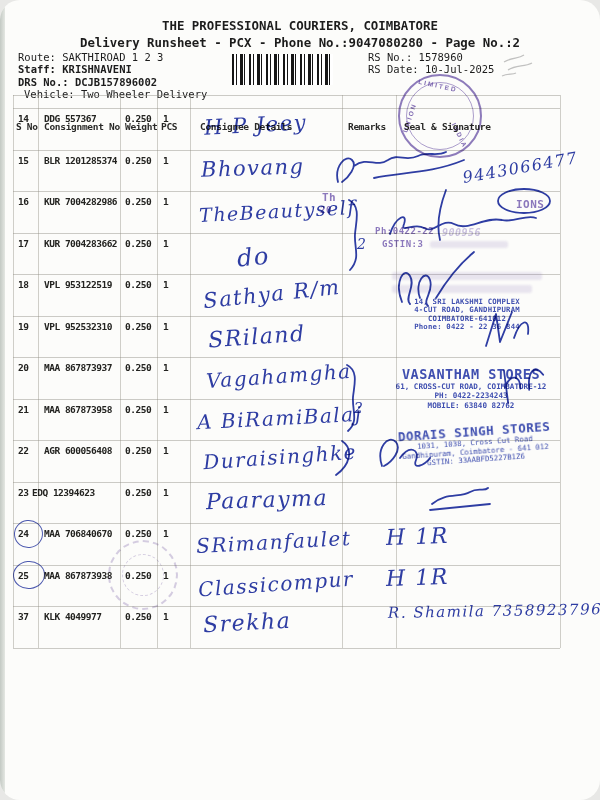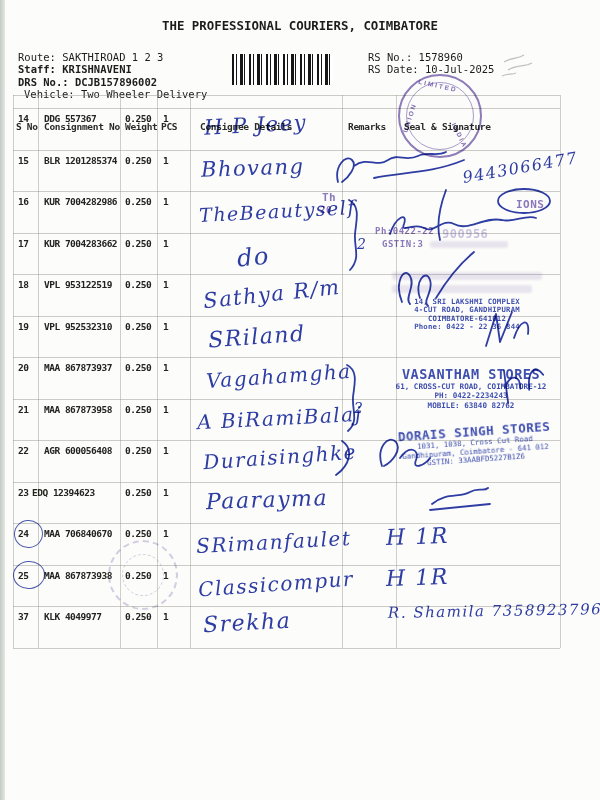--- a/index.html
+++ b/index.html
@@ -1,17 +1,17 @@
 <!DOCTYPE html>
 <html><head>
 <meta charset="utf-8">
 <style>
   html,body{margin:0;padding:0;width:600px;height:800px;background:#e8e8e6;}
   #page{position:relative;width:600px;height:800px;background:#fcfcfa;overflow:hidden;
-        font-family:"DejaVu Sans Mono",monospace;color:#1c1c1c;}
+        font-family:"DejaVu Sans Mono",monospace;color:#1c1c1c;border-radius:20px;}
   .abs{position:absolute;}
   .b{font-weight:bold;}
   .ctr{left:0;width:600px;text-align:center;}
   
   .hcell{font-size:9.5px;font-weight:bold;letter-spacing:-0.3px;color:#2a2a28;white-space:nowrap;margin-top:24px;}
   .pcell{font-size:9.5px;font-weight:bold;letter-spacing:-0.5px;color:#232320;white-space:nowrap;}
   
   .hline{left:13px;width:547px;height:0;border-top:1px solid rgba(145,143,132,0.45);}
   .vline{top:95px;height:553px;width:0;border-left:1px solid rgba(145,143,132,0.42);}
   
@@ -47,20 +47,21 @@
     background:repeating-linear-gradient(90deg,#161616 0 2px,#fff 2px 4px,#161616 4px 5px,#fff 5px 8px,
       #161616 8px 11px,#fff 11px 12px,#161616 12px 13px,#fff 13px 17px);}
 </style>
 </head>
 <body>
 
 <div id="page">
   <div class="abs edge"></div>
 
   <div class="abs ctr b" style="top:18px;font-size:12.4px;">THE PROFESSIONAL COURIERS, COIMBATORE</div>
+  <div class="abs ctr b" style="top:35px;font-size:12.4px;">Delivery Runsheet - PCX - Phone No.:9047080280 - Page No.:2</div>
   <div class="abs" style="left:18px;top:51px;font-size:10.5px;">Route: SAKTHIROAD 1 2 3</div>
   <div class="abs b" style="left:18px;top:63px;font-size:10.5px;">Staff: KRISHNAVENI</div>
   <div class="abs b" style="left:18px;top:76px;font-size:10.5px;">DRS No.: DCJB157896002</div>
   <div class="abs" style="left:24px;top:88px;font-size:10.5px;">Vehicle: Two Wheeler Delivery</div>
   <div class="abs barcode"></div>
   <div class="abs" style="left:368px;top:51px;font-size:10.5px;">RS No.: 1578960</div>
   <div class="abs" style="left:368px;top:63px;font-size:10.5px;">RS Date: 10-Jul-2025</div>
 
   <svg class="abs" style="left:496px;top:50px;opacity:.6;" width="46" height="30">
     <path d="M8,12 C16,7 22,9 28,5 M12,20 C20,15 28,17 36,13 M6,26 C12,23 16,25 20,23" stroke="#9a9a9a" stroke-width="1.3" fill="none"></path>
@@ -204,21 +205,21 @@
   <svg class="abs sig" style="left:330px;top:148px;" width="140" height="42">
     <path d="M8,34 C4,18 16,6 22,12 C28,18 18,30 12,34 M24,18 C38,8 46,20 58,12 C68,5 76,14 88,8 C98,3 106,9 116,4"></path>
     <path d="M44,30 C70,24 100,26 134,12"></path>
   </svg>
   <span class="abs hw" style="left:462px;top:158px;font-size:16px;transform:rotate(-10deg);">9443066477</span>
 
   <span class="abs stamp st-purple beautyfrag" style="left:322px;top:191px;font-size:11px;">Th</span>
   <span class="abs stamp st-purple beautyfrag" style="left:320px;top:205px;font-size:9px;">20</span>
   <span class="abs stamp st-purple beautyfrag" style="left:516px;top:198px;font-size:11px;">IONS</span>
   <span class="abs stamp st-purple beautyfrag" style="left:375px;top:226px;font-size:9px;">Ph:0422-22</span>
-  <span class="abs stamp st-purple beautyfrag" style="left:442px;top:227px;font-size:12px;opacity:.45;">900956</span>
+  <span class="abs stamp st-purple beautyfrag" style="left:442px;top:227px;font-size:10px;opacity:.45;font-style:italic;">900956</span>
   <span class="abs stamp st-purple beautyfrag" style="left:382px;top:239px;font-size:9px;">GSTIN:3</span>
   <div class="abs fadebar" style="left:430px;top:241px;width:78px;height:7px;"></div>
   <svg class="abs sig" style="left:382px;top:188px;overflow:visible;" width="170" height="56">
     <ellipse cx="142" cy="13" rx="26" ry="12"></ellipse>
     <path d="M64,2 C58,18 54,36 58,52"></path>
     <path d="M8,46 C14,28 26,24 22,36 C18,46 32,34 42,40 C52,46 60,30 72,36 C86,44 102,28 120,32 C132,35 144,26 154,30"></path>
   </svg>
 
   <div class="abs fadebar" style="left:392px;top:272px;width:150px;height:8px;"></div>
   <div class="abs fadebar" style="left:392px;top:285px;width:140px;height:8px;"></div>

